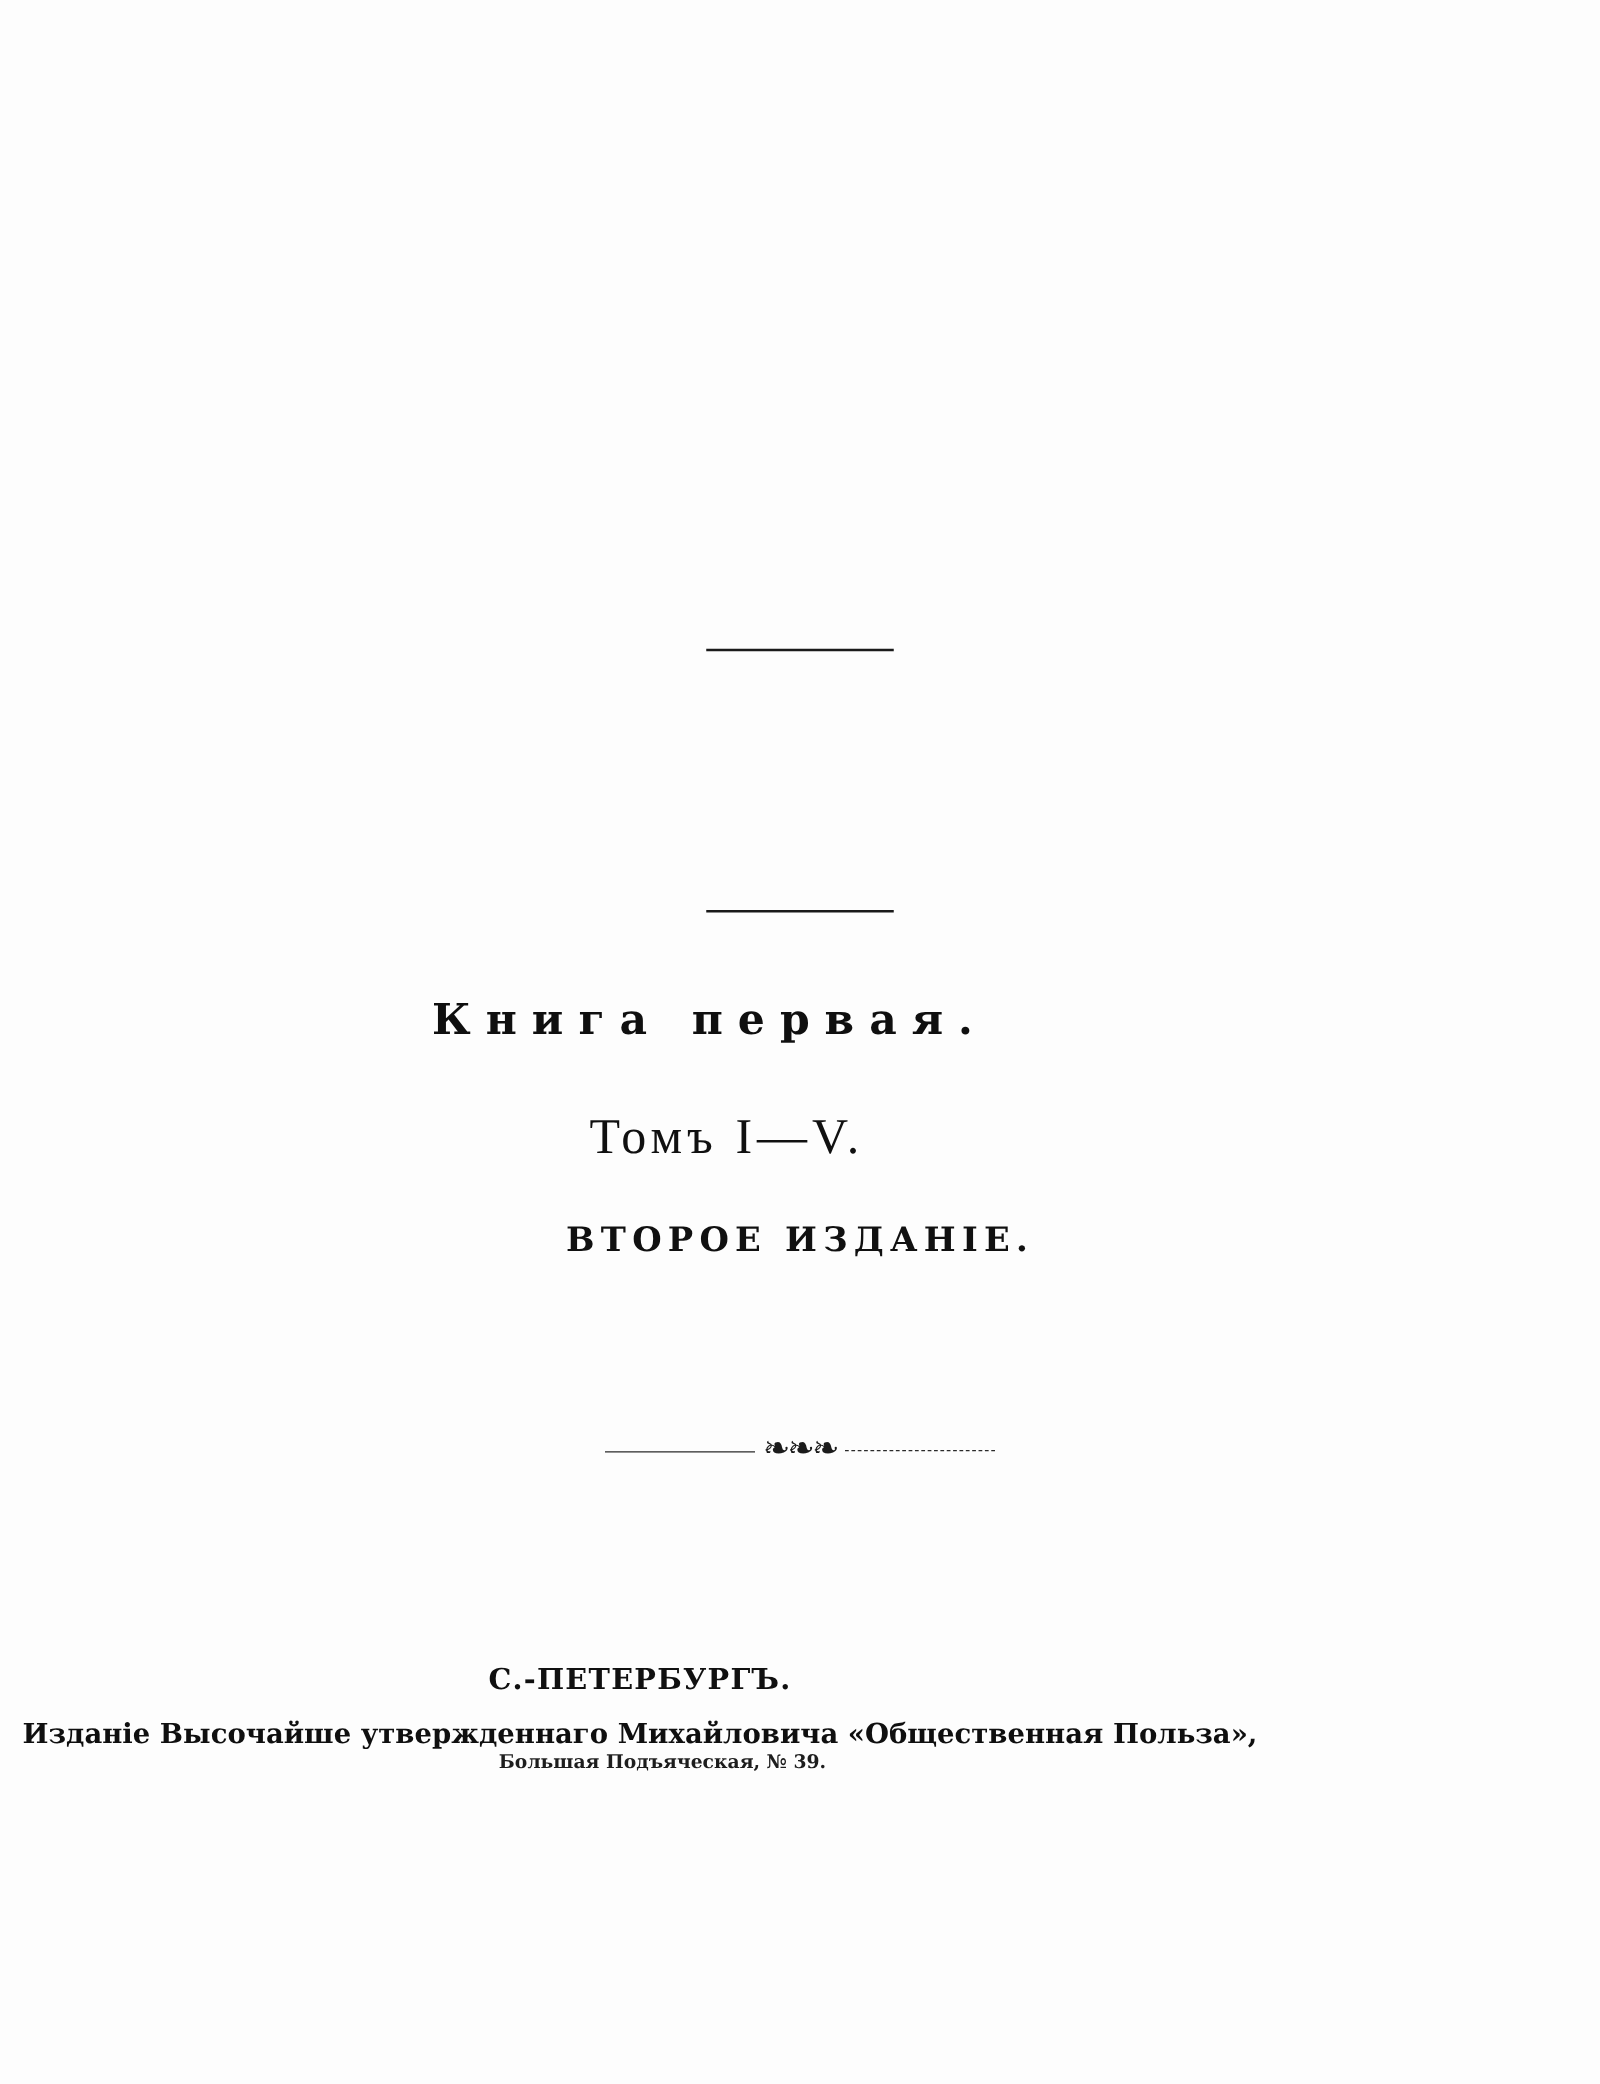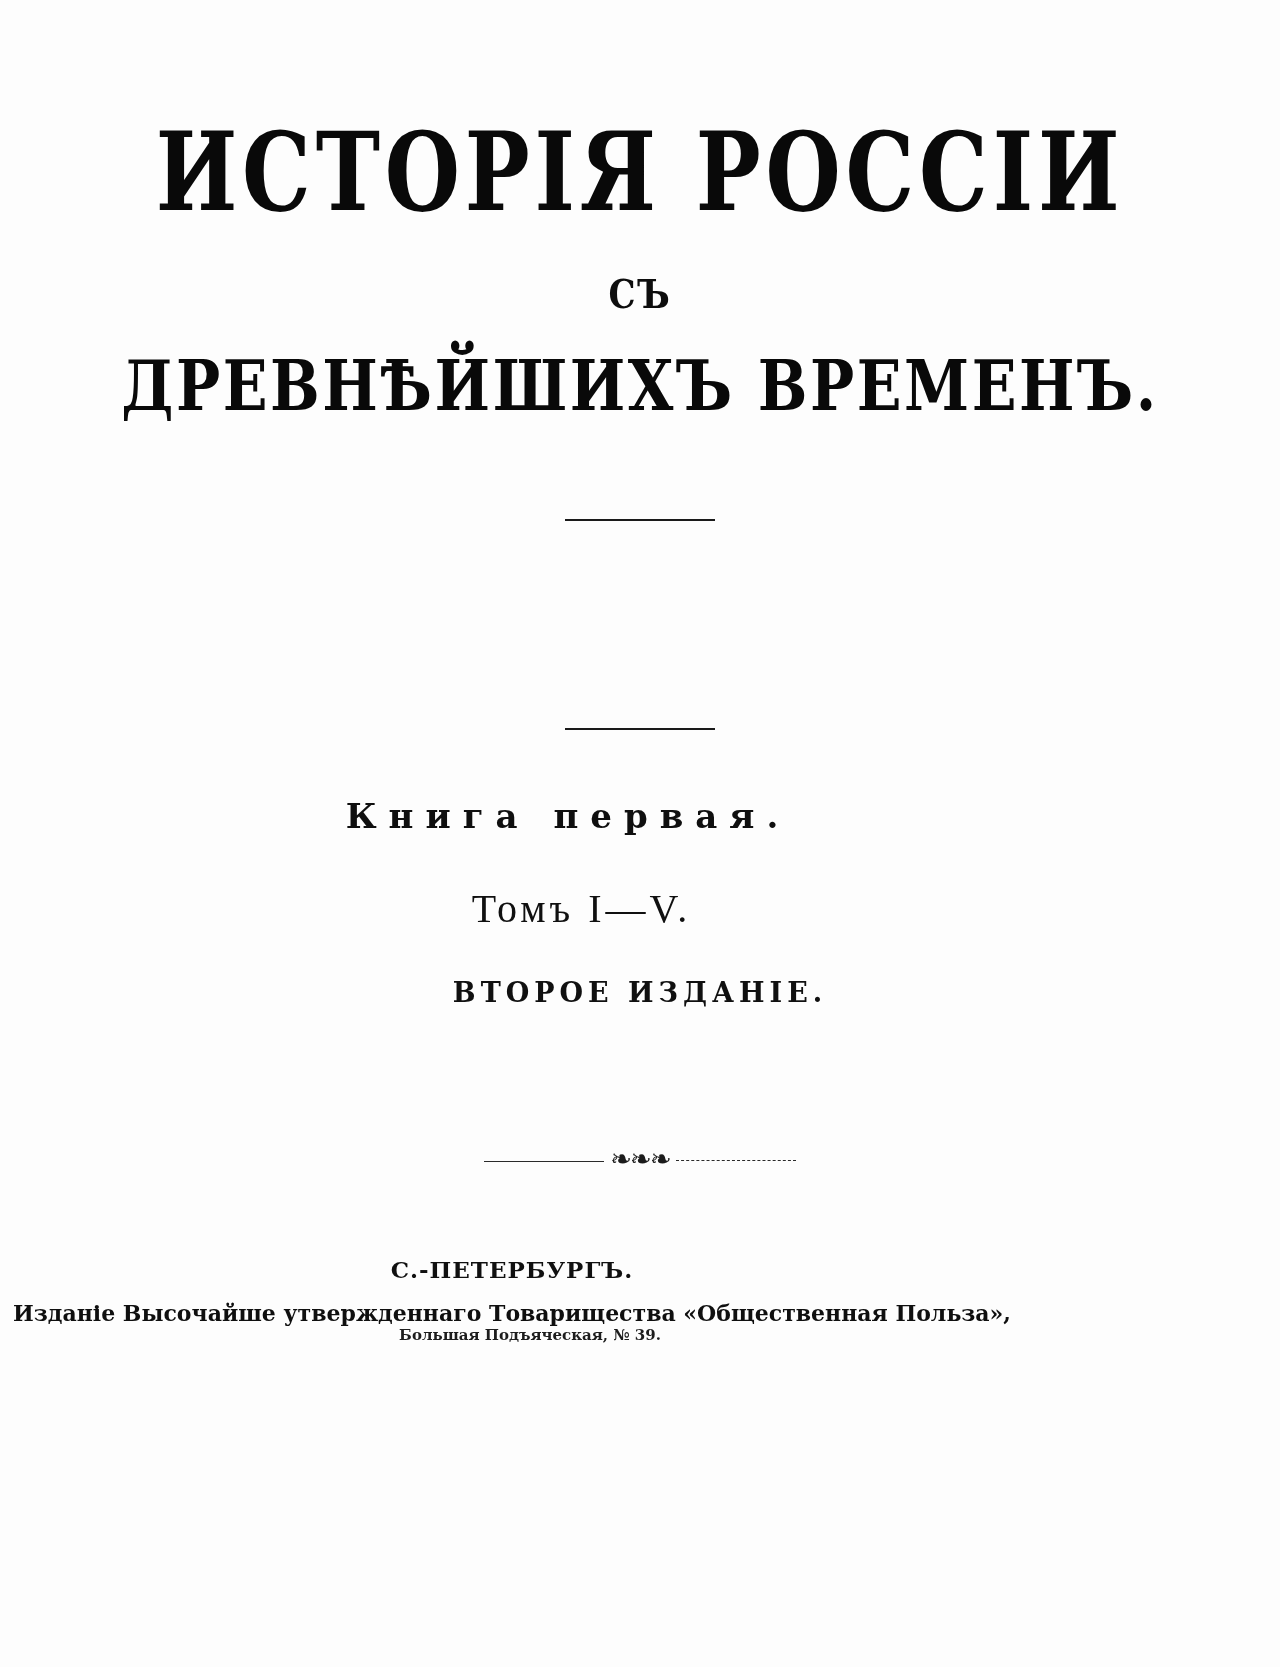--- a/index.html
+++ b/index.html
@@ -161,21 +161,21 @@
     line-height: 1;
     color: #1b1b1b;
     padding: 0 6px;
     letter-spacing: -2px;
     transform: translateY(-2px);
   }
 
   
   .imprint {
     position: absolute;
-    top: 1256px;
+    top: 1330px;
     left: 0;
     width: 1024px;
     text-align: center;
   }
   .imprint-city {
     font-family: "DejaVu Serif", "Liberation Serif", serif;
     font-weight: 700;
     font-size: 23px;
     letter-spacing: 1px;
     color: #101010;
@@ -196,40 +196,35 @@
     letter-spacing: 0px;
     color: #1d1d1d;
     padding-left: 36px;
   }
 </style>
 </head>
 <body>
 
 <div class="page">
 
-  <div class="title-block">
-    <div class="title-line-1">ИСТОРІЯ РОССІИ</div>
-    <div class="title-small-word">СЪ</div>
-    <div class="title-line-2">ДРЕВНѢЙШИХЪ ВРЕМЕНЪ.</div>
-  </div>
 
   <div class="rule-short rule-1"></div>
 
 
   <div class="rule-short rule-2"></div>
 
   <div class="book-line">Книга первая.</div>
   <div class="tome-line">Томъ I—V.</div>
   <div class="edition-line">ВТОРОЕ ИЗДАНIЕ.</div>
 
   <div class="ornament">
     <div class="orn-rule"></div>
     <div class="orn-glyph">❧❧❧</div>
     <div class="orn-rule dashed"></div>
   </div>
 
   <div class="imprint">
     <div class="imprint-city">С.-ПЕТЕРБУРГЪ.</div>
-    <div class="imprint-publisher">Изданіе Высочайше утвержденнаго Товарищества «Общественная Польза»,</div>
+    <div class="imprint-publisher">Изданіе Высочайше утвержденнаго Михайловича «Общественная Польза»,</div>
     <div class="imprint-address">Большая Подъяческая, № 39.</div>
   </div>
 
 </div>
 
 </body></html>

